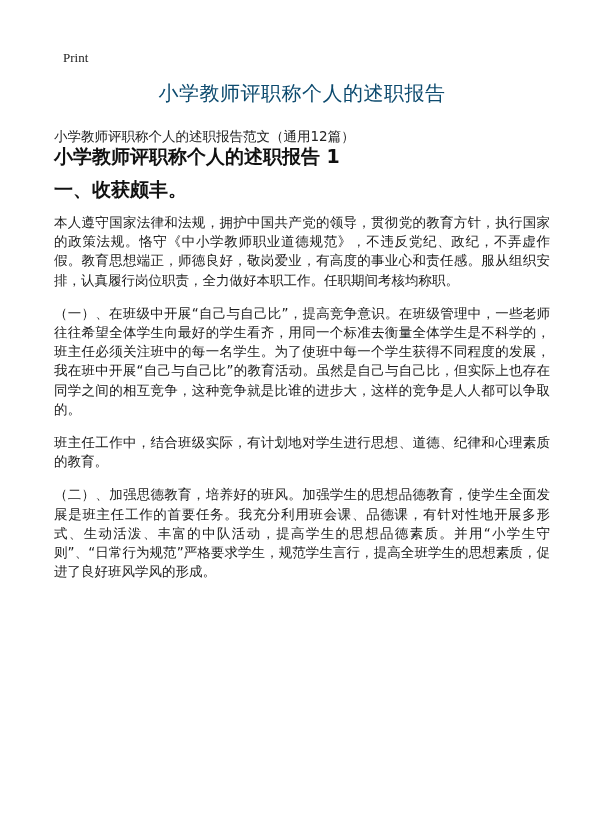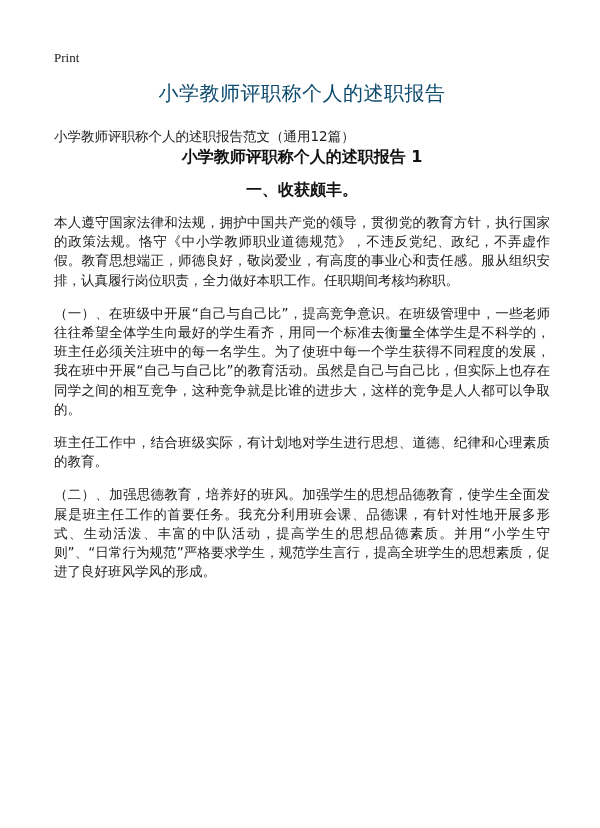--- a/index.html
+++ b/index.html
@@ -16,21 +16,21 @@
       font-family: "DejaVu Sans", "Liberation Sans", sans-serif;
     }
     .page {
       position: absolute;
       left: 54px;
       top: 0;
       width: 496px;
     }
     .print-label {
       position: absolute;
-      left: 0;
+      left: 9px;
       top: 50px;
       font-family: "Liberation Serif", "DejaVu Serif", serif;
       font-size: 13px;
       color: #222;
     }
     .doc-title {
       position: absolute;
       left: 0;
       top: 80px;
       width: 496px;
@@ -60,25 +60,24 @@
       margin: 0 0 14px 0;
       font-size: 13.5px;
       line-height: 19.2px;
       color: #1a1a1a;
       text-align: justify;
       text-justify: inter-character;
       word-break: break-all;
     }
     h2.section-heading {
       margin: 0 0 14px 0;
-      font-size: 16px;
+      font-size: 19px;
       line-height: 19px;
       font-weight: bold;
       color: #111;
-      text-align: center;
     }
   </style>
 </head>
 <body>
 
 <div class="page">
   <div class="print-label">Print</div>
 
   <h1 class="doc-title">小学教师评职称个人的述职报告</h1>
 

